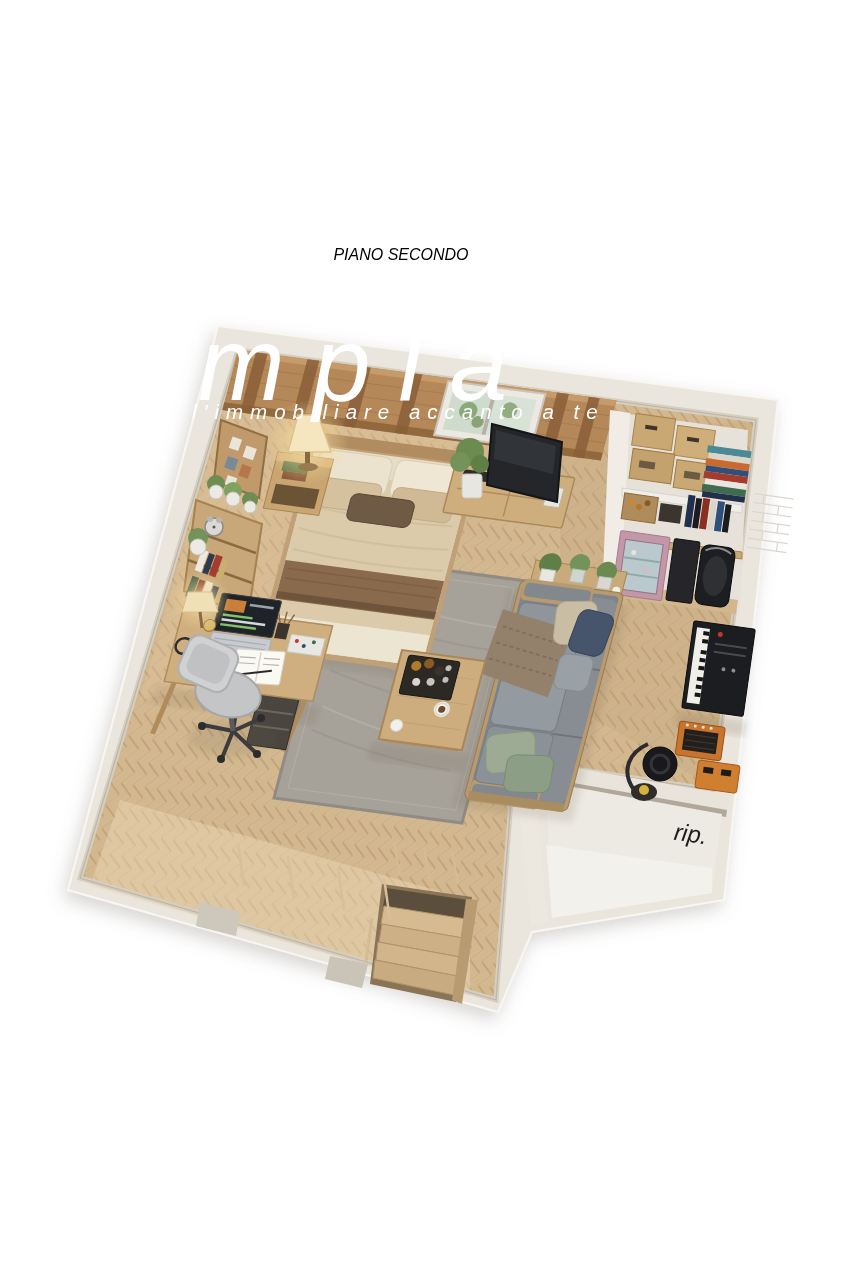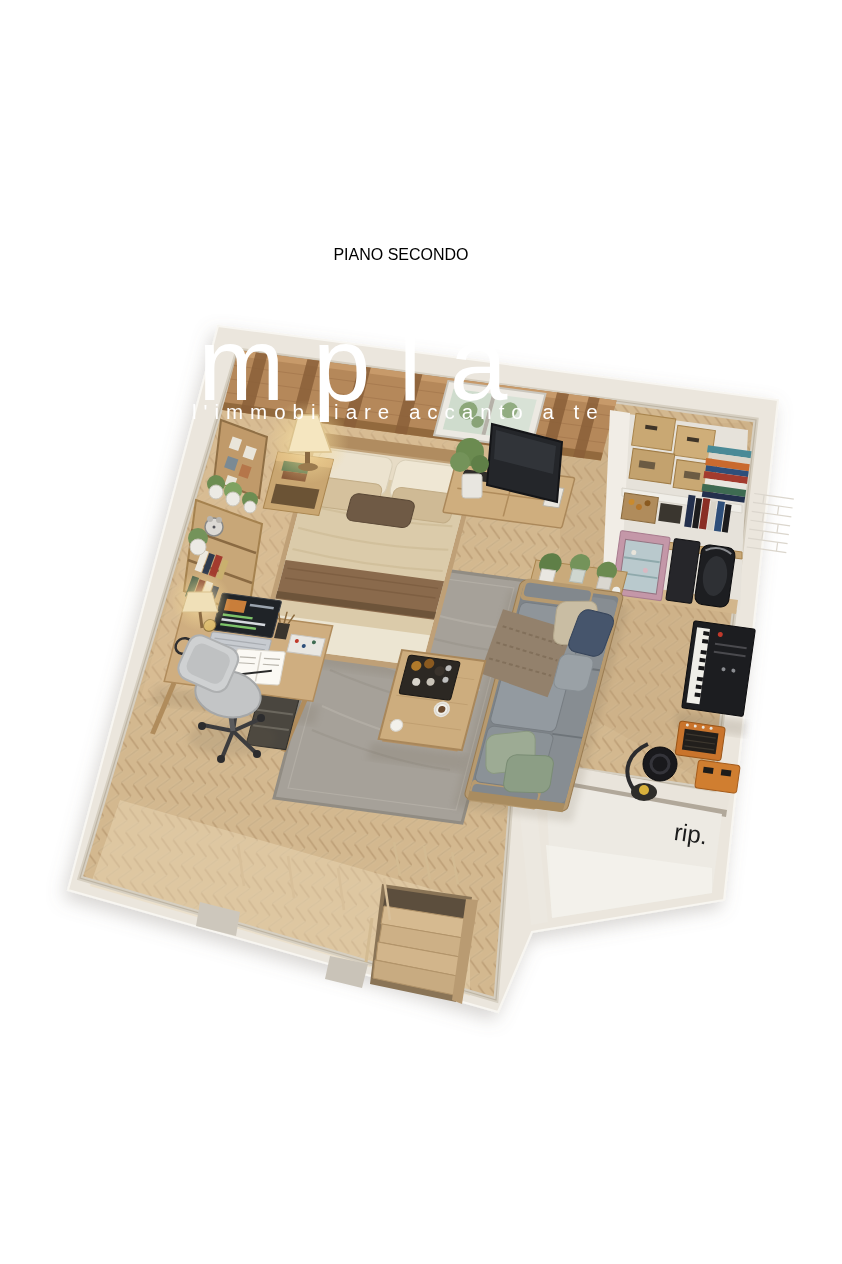--- a/index.html
+++ b/index.html
@@ -1,17 +1,17 @@
 <!DOCTYPE html>
 <html><head>
 <meta charset="utf-8">
 <style>
   html,body{margin:0;padding:0;background:#ffffff;}
   .stage{position:relative;width:842px;height:1264px;background:#ffffff;overflow:hidden;
-         font-family:"Liberation Sans",sans-serif;}
+         font-family:"Liberation Sans",sans-serif;font-style:italic;}
   .plan-title{position:absolute;top:246px;left:401px;transform:translateX(-50%);
 [O    font-style:italic;font-weight:500;font-size:25px;letter-spacing:1px;color:#1c1c1c;white-space:nowrap;}
   svg{position:absolute;top:0;left:0;}
   text{font-family:"Liberation Sans",sans-serif;}
   .wm-brand{font-weight:700;opacity:.48;}
   .wm-tag{font-weight:400;opacity:.72;}
 </style>
 </head>
 <body>
 

